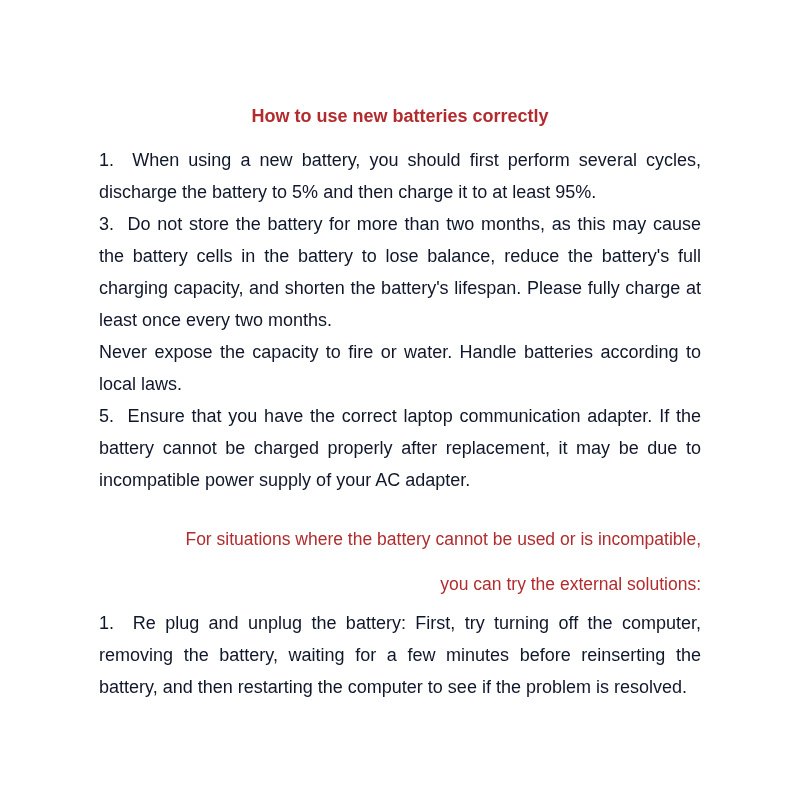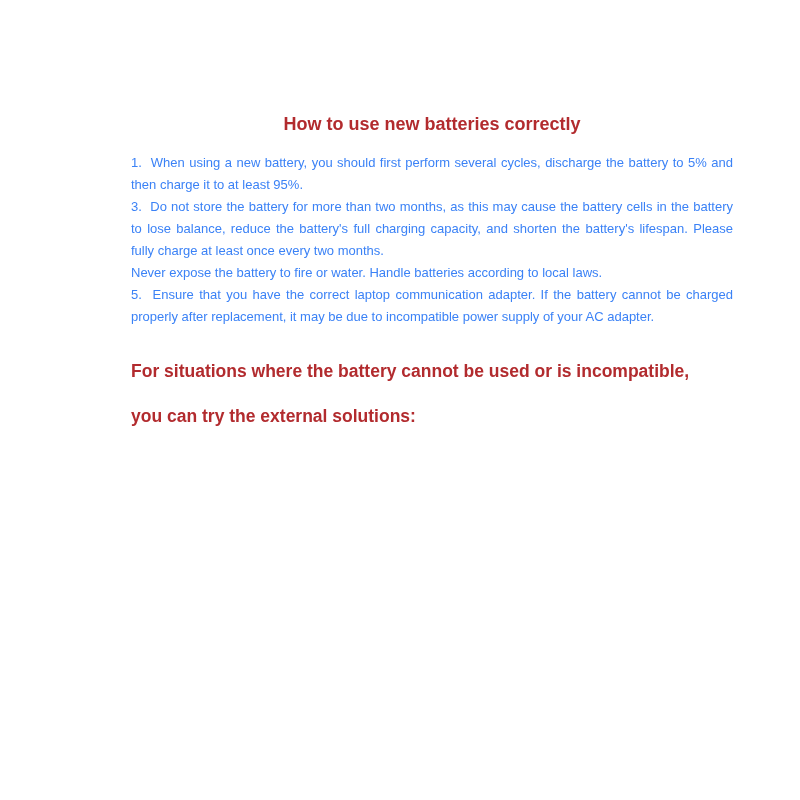--- a/index.html
+++ b/index.html
@@ -11,46 +11,45 @@
     position: relative;
     width: 800px;
     height: 800px;
     background: #ffffff;
     font-family: "Liberation Sans", sans-serif;
     overflow: hidden;
   }
   .content {
     position: absolute;
     left: 99px;
-    top: 112px;
+    top: 104px;
     width: 602px;
-    margin-left: 32px;
   }
   .main-title {
     margin: 0 0 16px 0;
     text-align: center;
     font-size: 18px;
     line-height: 24px;
     font-weight: bold;
     color: #b22b2e;
   }
   .body-text p {
     margin: 0;
-    font-size: 13px;
-    line-height: 22px;
-    color: #3b82f6;
+    font-size: 18px;
+    line-height: 32px;
+    color: #0f172a;
     text-align: justify;
     text-justify: inter-word;
   }
   .solutions-heading {
     margin-top: 34px;
     margin-bottom: 14px;
     color: #b22b2e;
-    font-weight: bold;
-    text-align: left;
+    font-weight: normal;
+    text-align: right;
   }
   .solutions-heading .heading-line {
     margin: 0;
     font-size: 17.5px;
     line-height: 18px;
   }
   .solutions-heading .heading-line + .heading-line {
     margin-top: 27px;
   }
 </style>
@@ -58,26 +57,27 @@
 <body>
 
 <div class="page">
   <div class="content">
 
     <h1 class="main-title">How to use new batteries correctly</h1>
 
     <div class="body-text">
       <p>1.&nbsp; When using a new battery, you should first perform several cycles, discharge the battery to 5% and then charge it to at least 95%.</p>
       <p>3.&nbsp; Do not store the battery for more than two months, as this may cause the battery cells in the battery to lose balance, reduce the battery's full charging capacity, and shorten the battery's lifespan. Please fully charge at least once every two months.</p>
-      <p>Never expose the battery to fire or water. Handle batteries according to local laws.</p>
+      <p>Never expose the capacity to fire or water. Handle batteries according to local laws.</p>
       <p>5.&nbsp; Ensure that you have the correct laptop communication adapter. If the battery cannot be charged properly after replacement, it may be due to incompatible power supply of your AC adapter.</p>
     </div>
 
     <div class="solutions-heading">
       <p class="heading-line">For situations where the battery cannot be used or is incompatible,</p>
       <p class="heading-line">you can try the external solutions:</p>
     </div>
 
     <div class="body-text">
+      <p>1.&nbsp; Re plug and unplug the battery: First, try turning off the computer, removing the battery, waiting for a few minutes before reinserting the battery, and then restarting the computer to see if the problem is resolved.</p>
     </div>
 
   </div>
 </div>
 
 </body></html>

